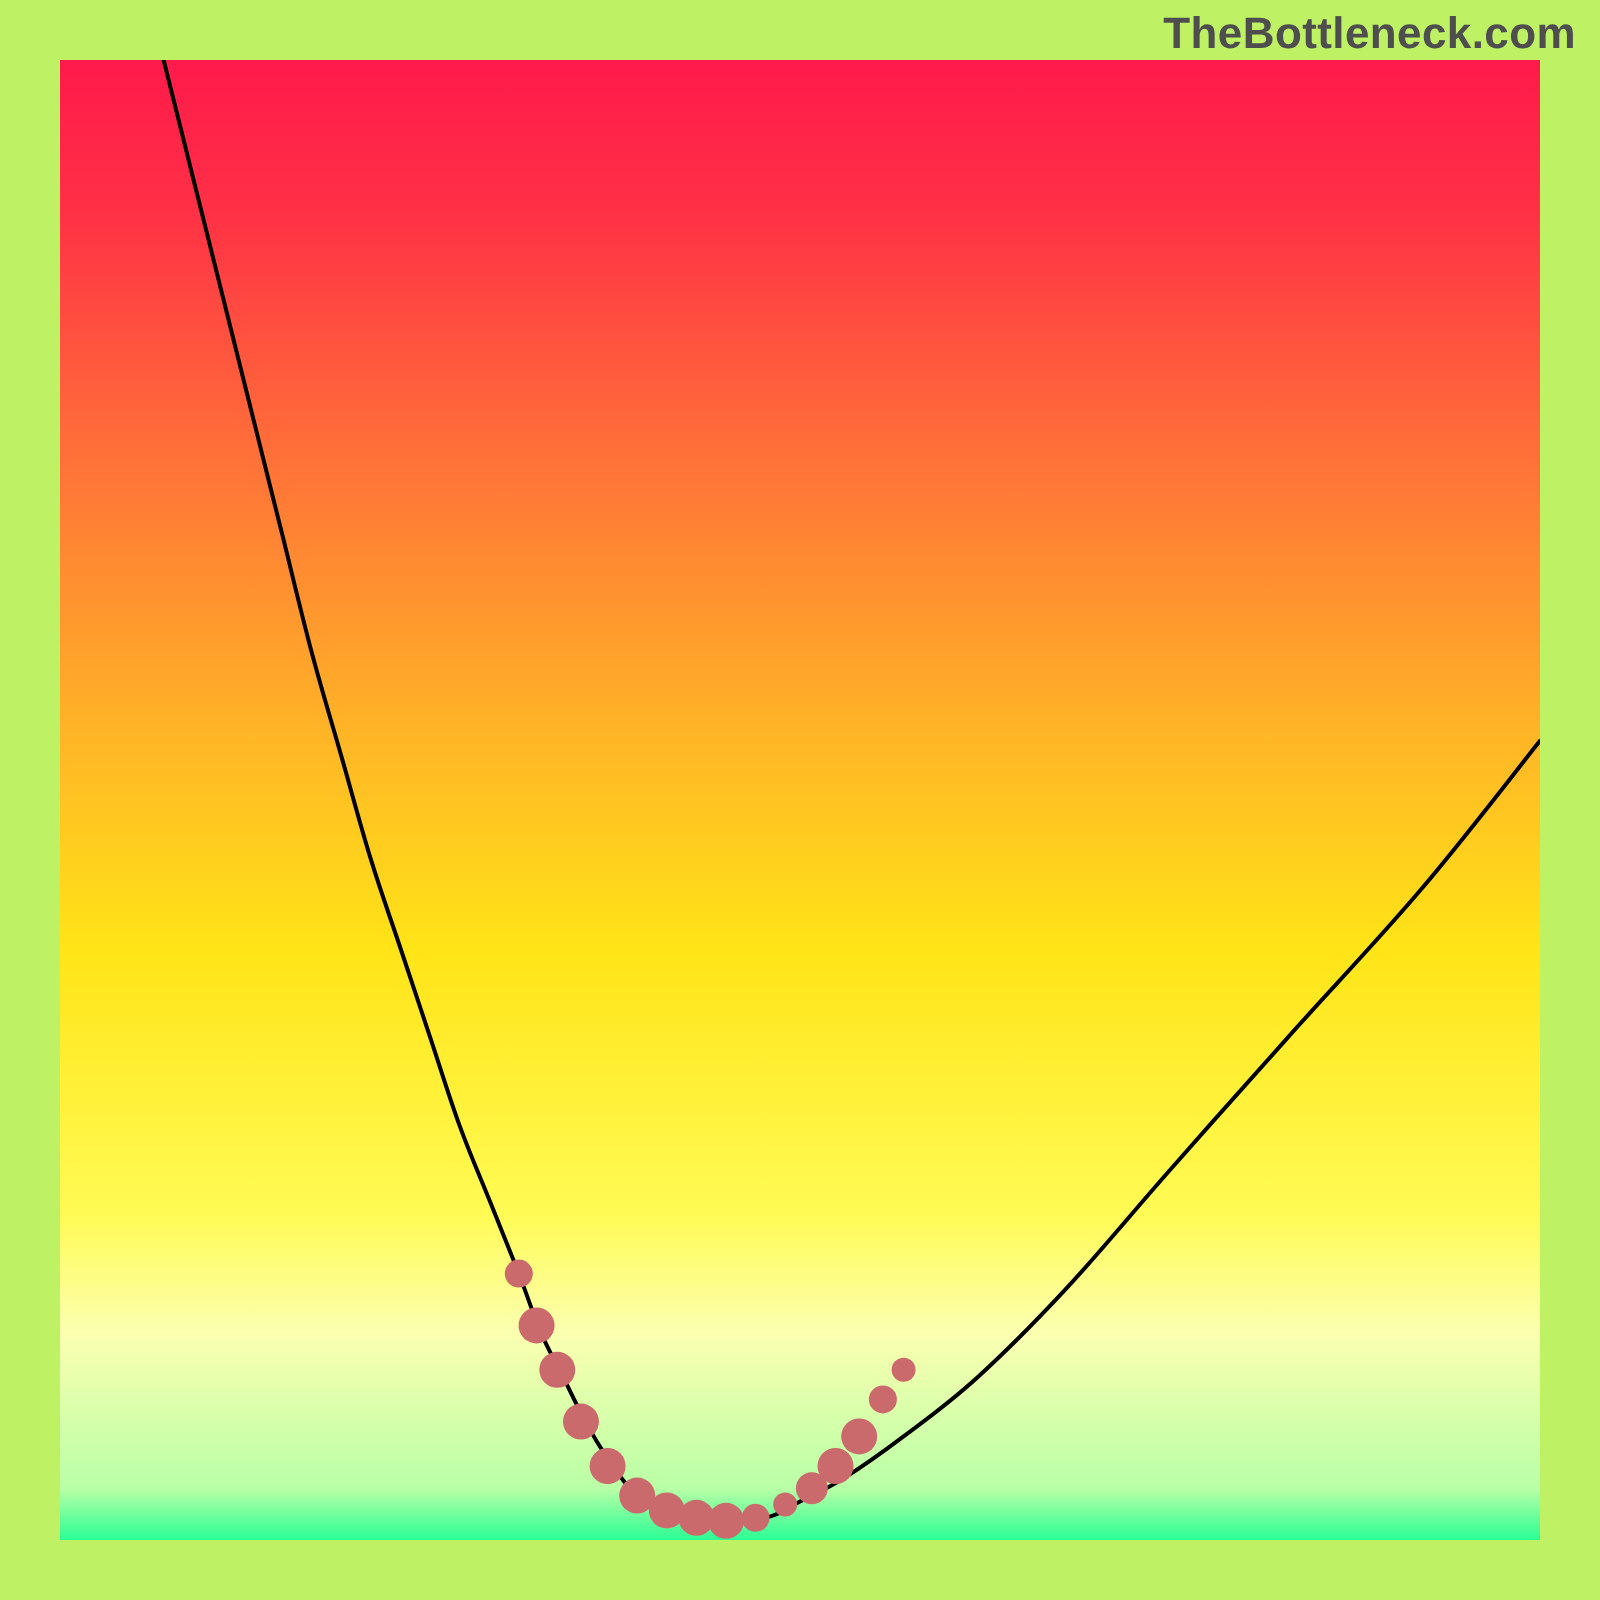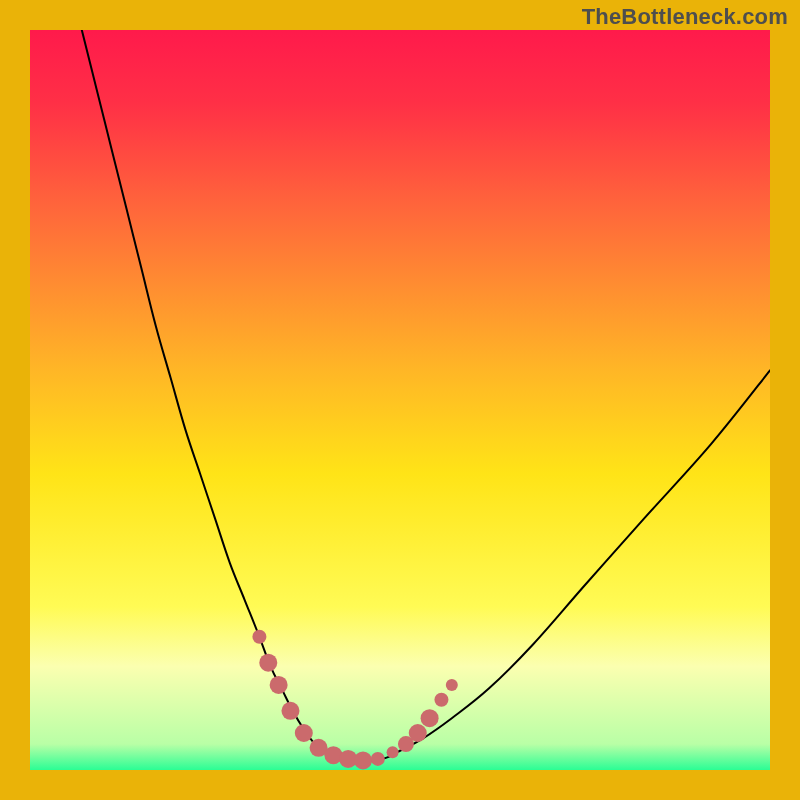--- a/index.html
+++ b/index.html
@@ -9,21 +9,21 @@
     height: 800px;
     background: #000;
     font-family: Arial, Helvetica, sans-serif;
     overflow: hidden;
   }
   .frame {
     position: absolute;
     left: 0; top: 0;
     width: 800px;
     height: 800px;
-    background: #eab308;
+    background: #bef264;
   }
   .watermark {
     position: absolute;
     top: 4px;
     right: 12px;
     color: #4e4e4e;
     font-size: 22px;
     font-weight: 600;
     letter-spacing: 0.2px;
     user-select: none;

